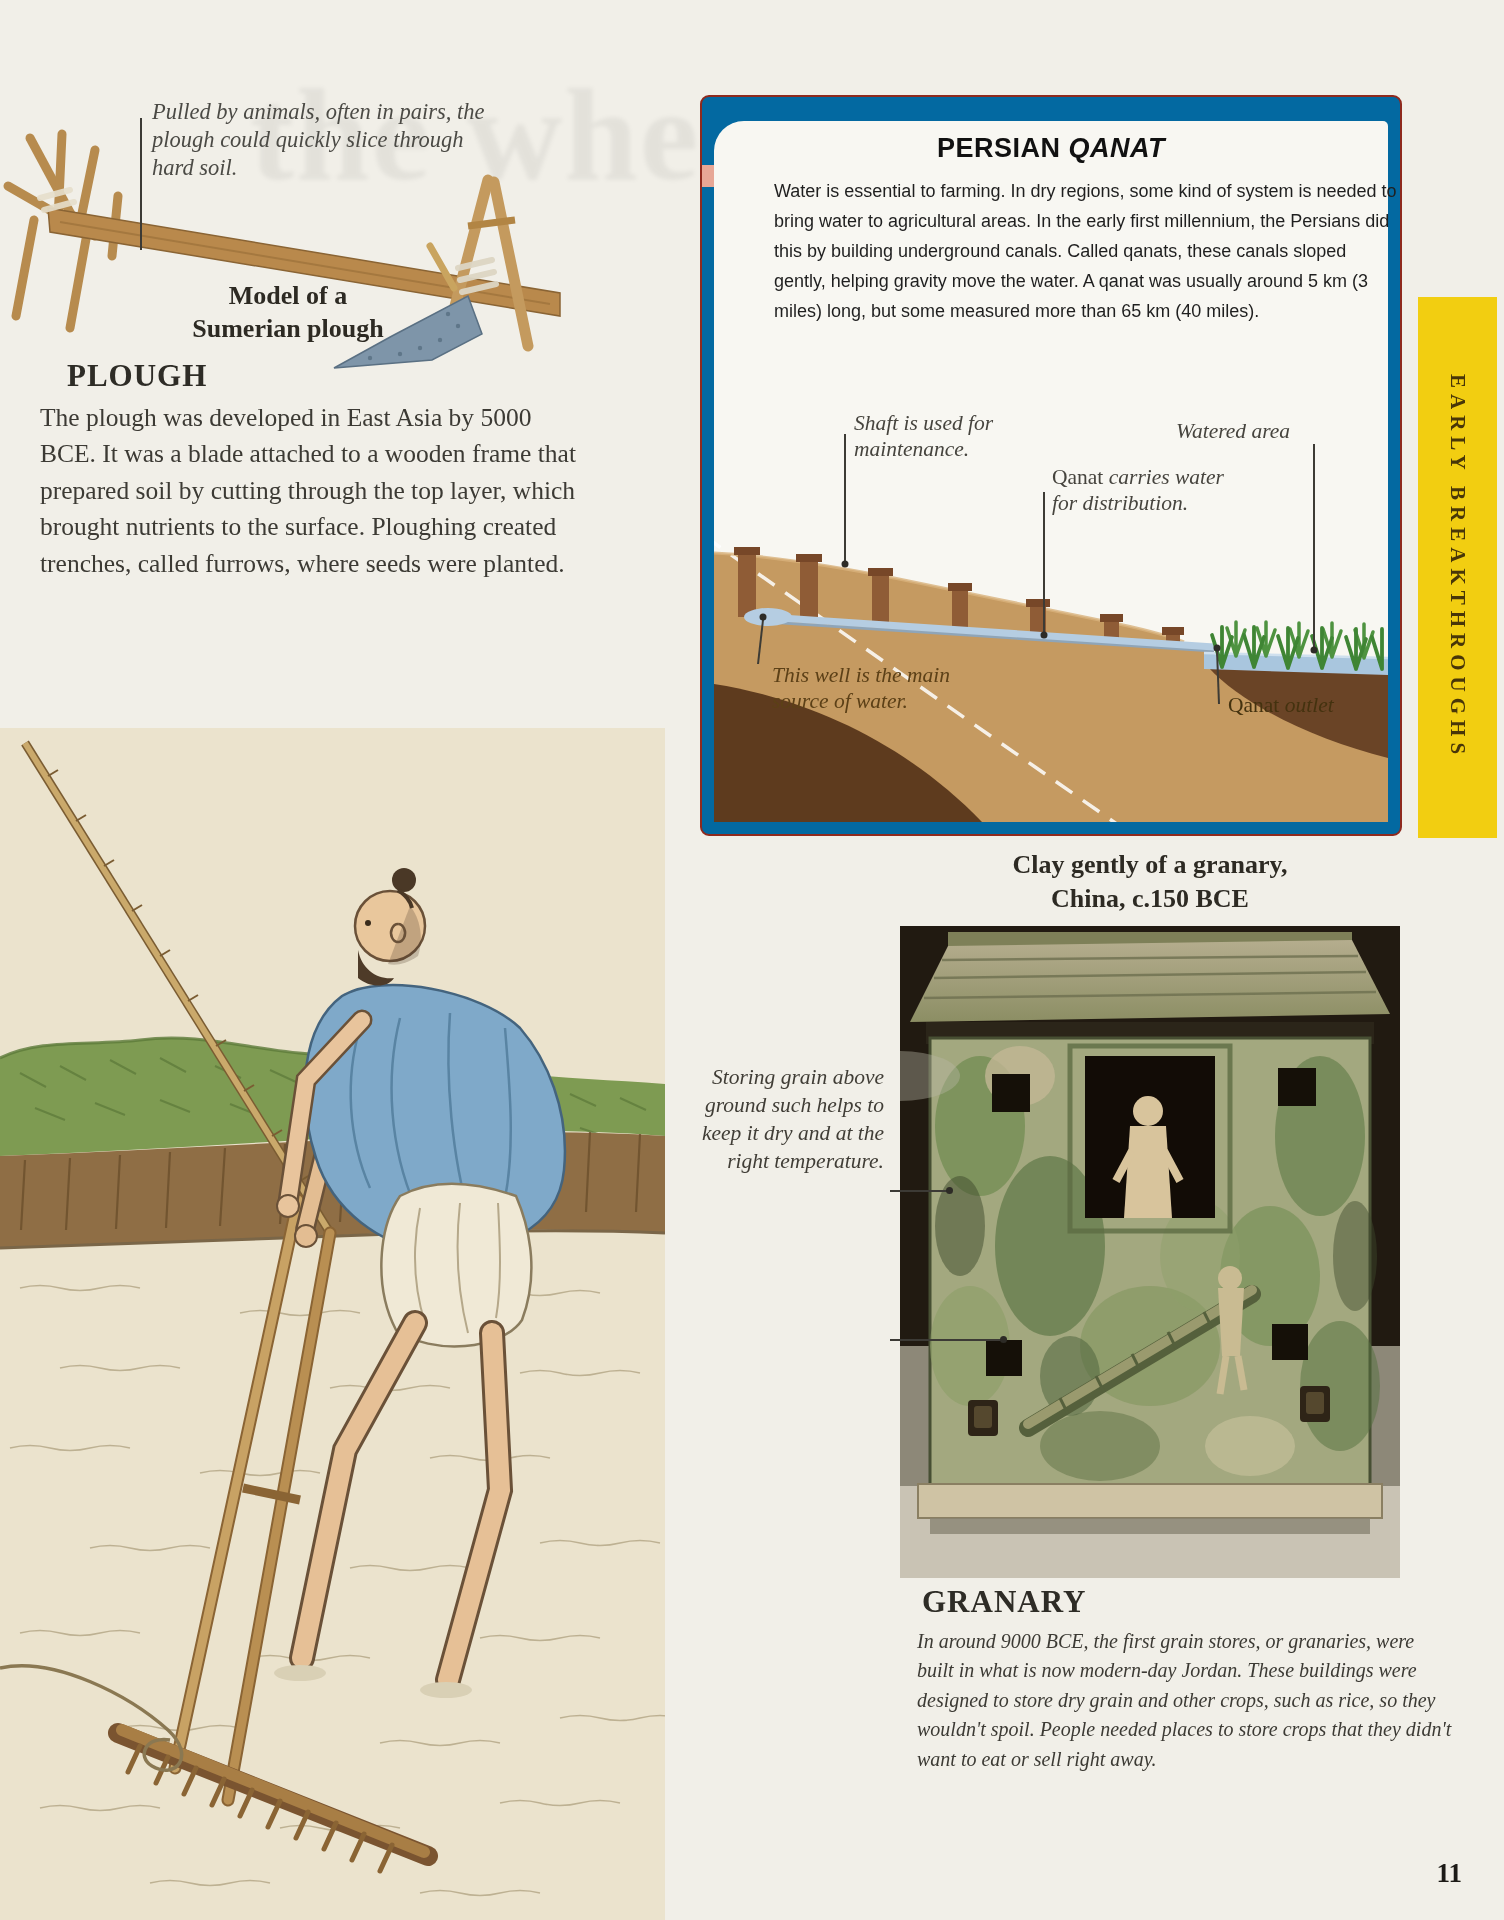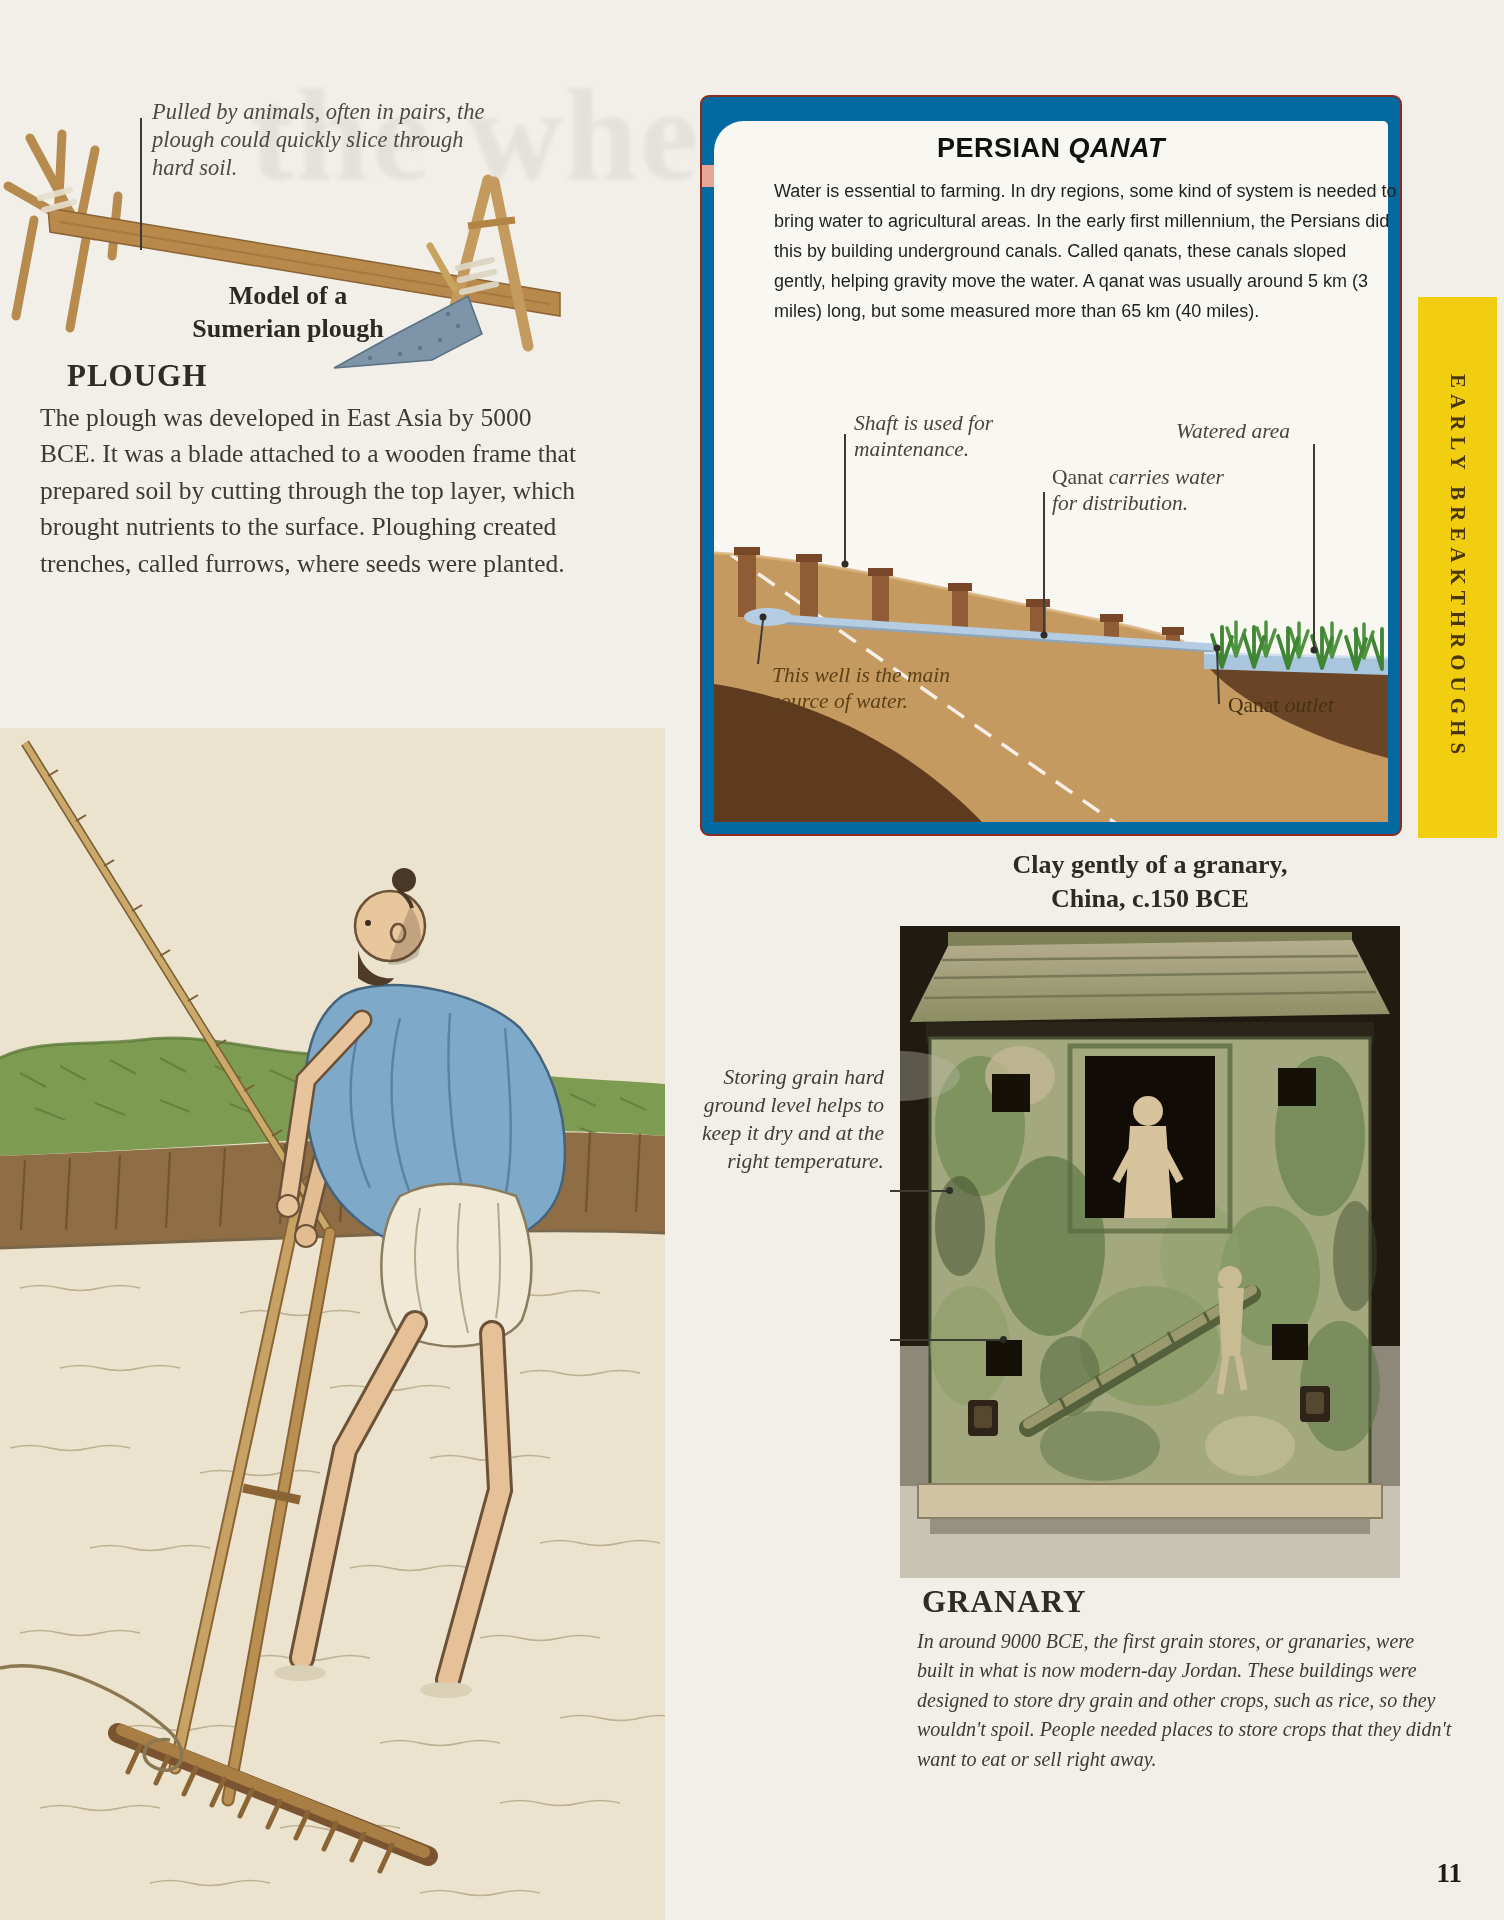--- a/index.html
+++ b/index.html
@@ -445,21 +445,21 @@
       <rect x="68" y="474" width="30" height="36" rx="4" fill="#2e2417"></rect>
       <rect x="74" y="480" width="18" height="22" rx="3" fill="#55482e"></rect>
       <rect x="400" y="460" width="30" height="36" rx="4" fill="#2e2417"></rect>
       <rect x="406" y="466" width="18" height="22" rx="3" fill="#55482e"></rect>
     </g>
 
     <rect x="18" y="558" width="464" height="34" fill="#cfc3a4" stroke="#8a7f62" stroke-width="2"></rect>
     <rect x="30" y="592" width="440" height="16" fill="#8a8573" opacity=".8"></rect>
   </svg>
 
-  <div class="abs granary-label storing-label">Storing grain hard ground level helps to keep it dry and at the right temperature.</div>
+  <div class="abs granary-label storing-label">Storing grain above ground such helps to keep it dry and at the right temperature.</div>
   <div class="abs leader-h leader1"></div>
   <div class="abs leader-dot dot1"></div>
 
   <div class="abs leader-h leader2"></div>
   <div class="abs leader-dot dot2"></div>
 
   <div class="abs section-heading granary-heading">GRANARY</div>
   <div class="abs granary-body">In around 9000 BCE, the first grain stores, or granaries, were built in what is now modern-day Jordan. These buildings were designed to store dry grain and other crops, such as rice, so they wouldn't spoil. People needed places to store crops that they didn't want to eat or sell right away.</div>
 
   <div class="abs page-number">11</div>

